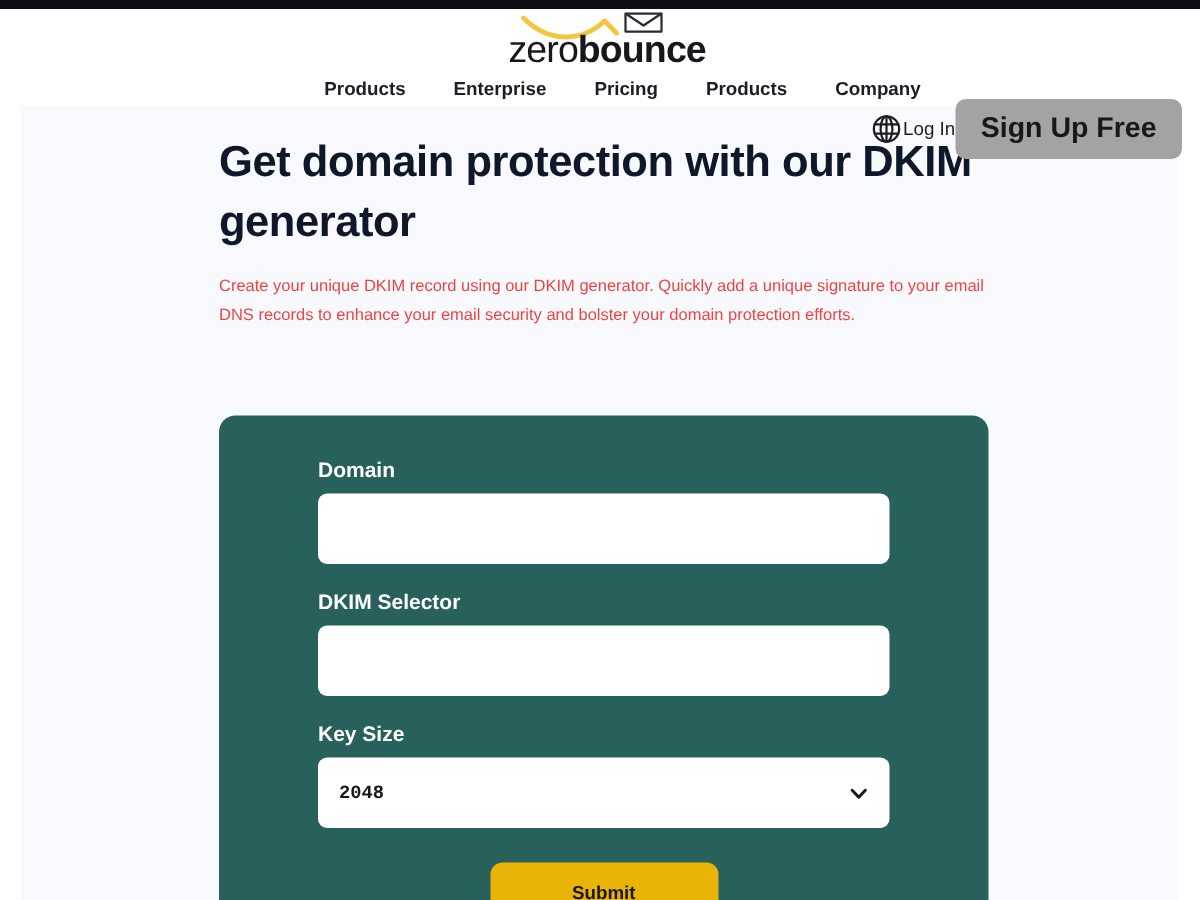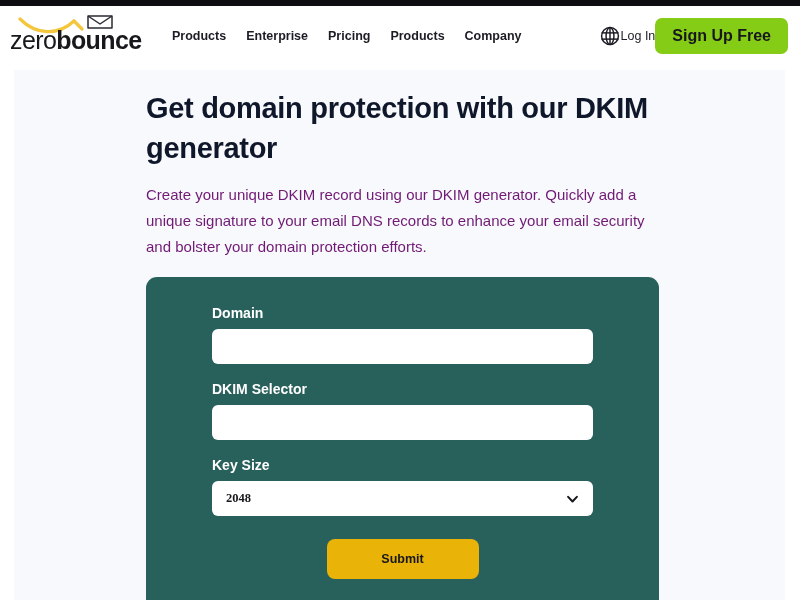--- a/index.html
+++ b/index.html
@@ -28,20 +28,21 @@
   
   .header {
     position: absolute;
     top: 6px; left: 0;
     width: 800px;
     height: 59px;
     background: #ffffff;
     display: flex;
     align-items: center;
     z-index: 30;
+    flex-direction: column;
   }
 
   .logo {
     position: relative;
     margin-left: 10px;
     width: 132px;
     height: 46px;
     display: flex;
     align-items: flex-end;
     flex: none;
@@ -62,21 +63,21 @@
     line-height: 1;
     padding-bottom: 6px;
     white-space: nowrap;
   }
   .logo-text .lt-zero { font-weight: 400; }
   .logo-text .lt-bounce { font-weight: 700; }
 
   .nav {
     display: flex;
     align-items: center;
-    gap: 20px;
+    gap: 32px;
     margin-left: 30px;
   }
   .nav-item {
     font-size: 12.5px;
     font-weight: 700;
     color: #1c1c24;
     white-space: nowrap;
     cursor: pointer;
   }
 
@@ -88,26 +89,26 @@
   }
   .globe-icon { width: 22px; height: 22px; display: block; }
   .login-link {
     font-size: 12.5px;
     font-weight: 500;
     color: #1c1c24;
     cursor: pointer;
     white-space: nowrap;
   }
   .signup-btn {
-    background: #84cc16;
+    background: #a3a3a3;
     border: none;
     border-radius: 7px;
     padding: 9px 17px;
     font-family: "Liberation Sans", sans-serif;
-    font-size: 16px;
+    font-size: 19px;
     font-weight: 700;
     color: #17171c;
     cursor: pointer;
     white-space: nowrap;
   }
 
   
   .breadcrumb {
     position: absolute;
     top: 36px;
@@ -147,24 +148,24 @@
     line-height: 1.38;
     letter-spacing: -0.3px;
     color: #0f172a;
   }
 
   .hero-desc {
     position: absolute;
     top: 112px;
     left: 132px;
     width: 520px;
-    font-size: 15px;
+    font-size: 11px;
     font-weight: 400;
     line-height: 1.72;
-    color: #701a75;
+    color: #ef4444;
   }
 
   
   .form-card {
     position: absolute;
     top: 207px;
     left: 132px;
     width: 513px;
     height: 340px;
     background: #28605c;
@@ -175,25 +176,25 @@
   .field { margin-bottom: 0; }
   .field-label {
     font-size: 14px;
     font-weight: 700;
     color: #ffffff;
     margin-bottom: 8px;
     display: block;
   }
   .field-input {
     width: 100%;
-    height: 35px;
+    height: 47px;
     background: #ffffff;
     border: none;
     border-radius: 6px;
-    font-family: Liberation Serif, serif;
+    font-family: Liberation Mono, monospace;
     font-size: 12.5px;
     font-weight: 700;
     color: #17171c;
     padding: 0 14px;
     outline: none;
     display: block;
   }
   .field-spacer { height: 17px; }
 
   .select-wrap { position: relative; }

